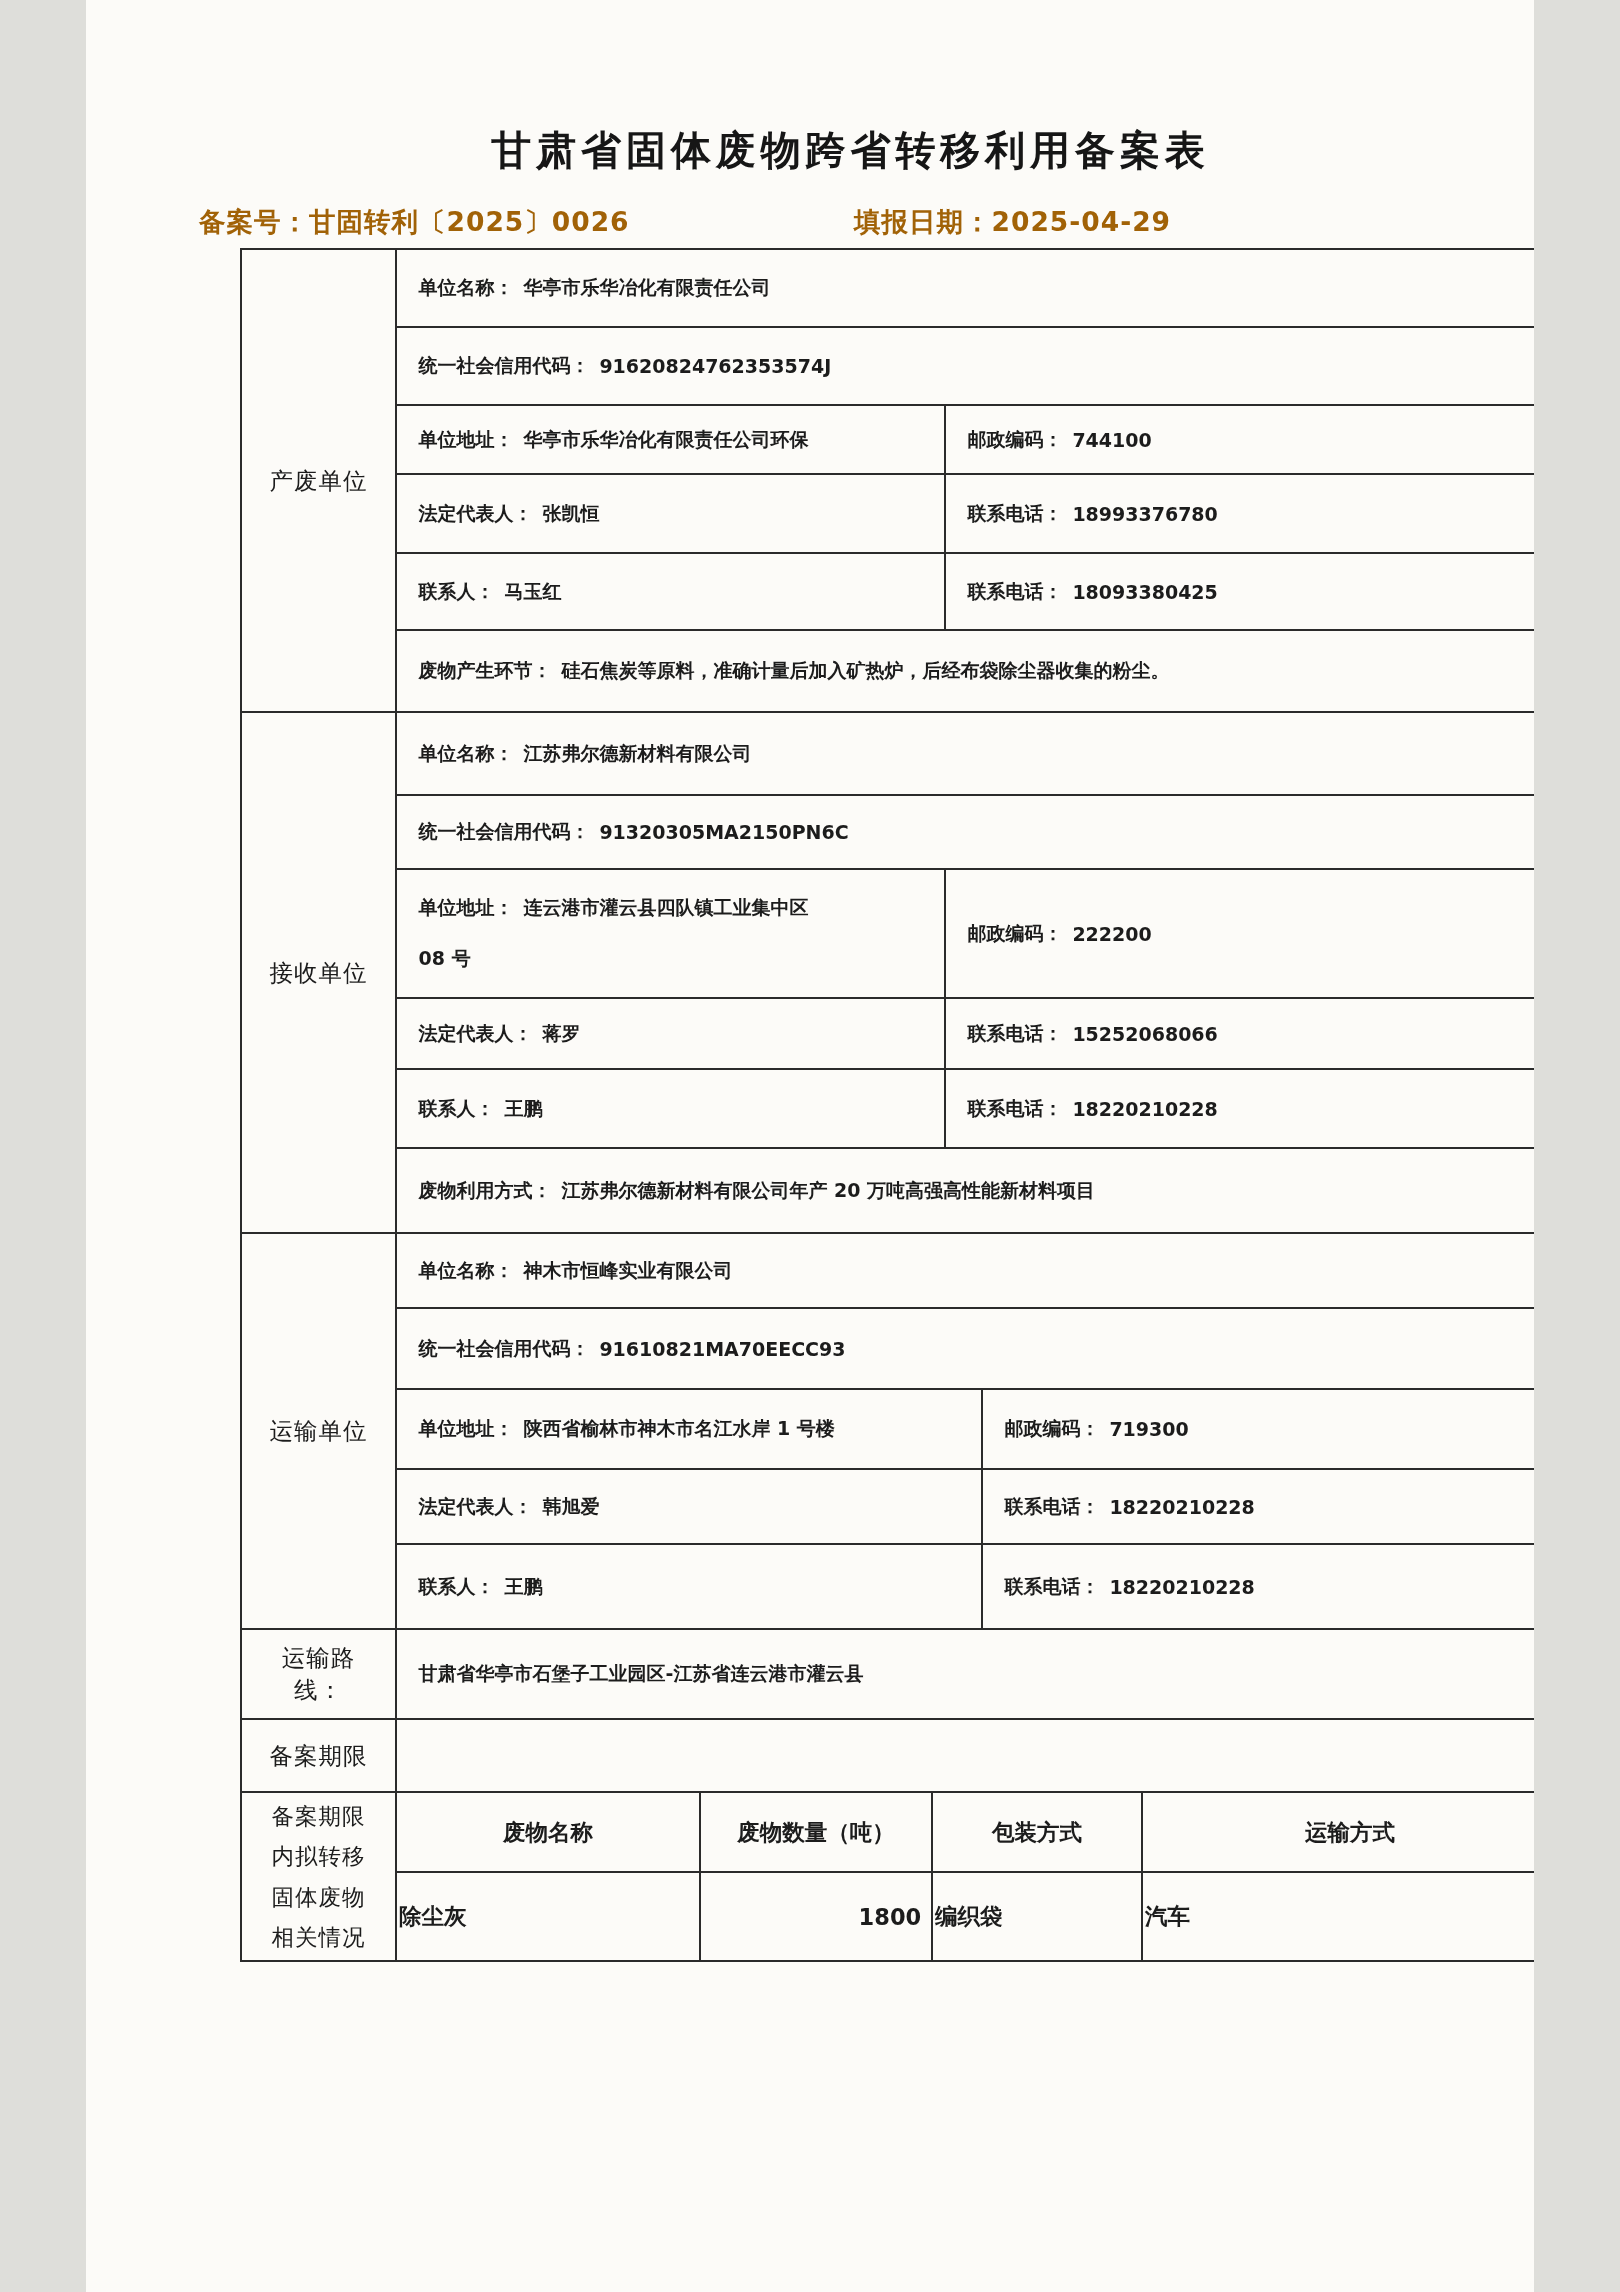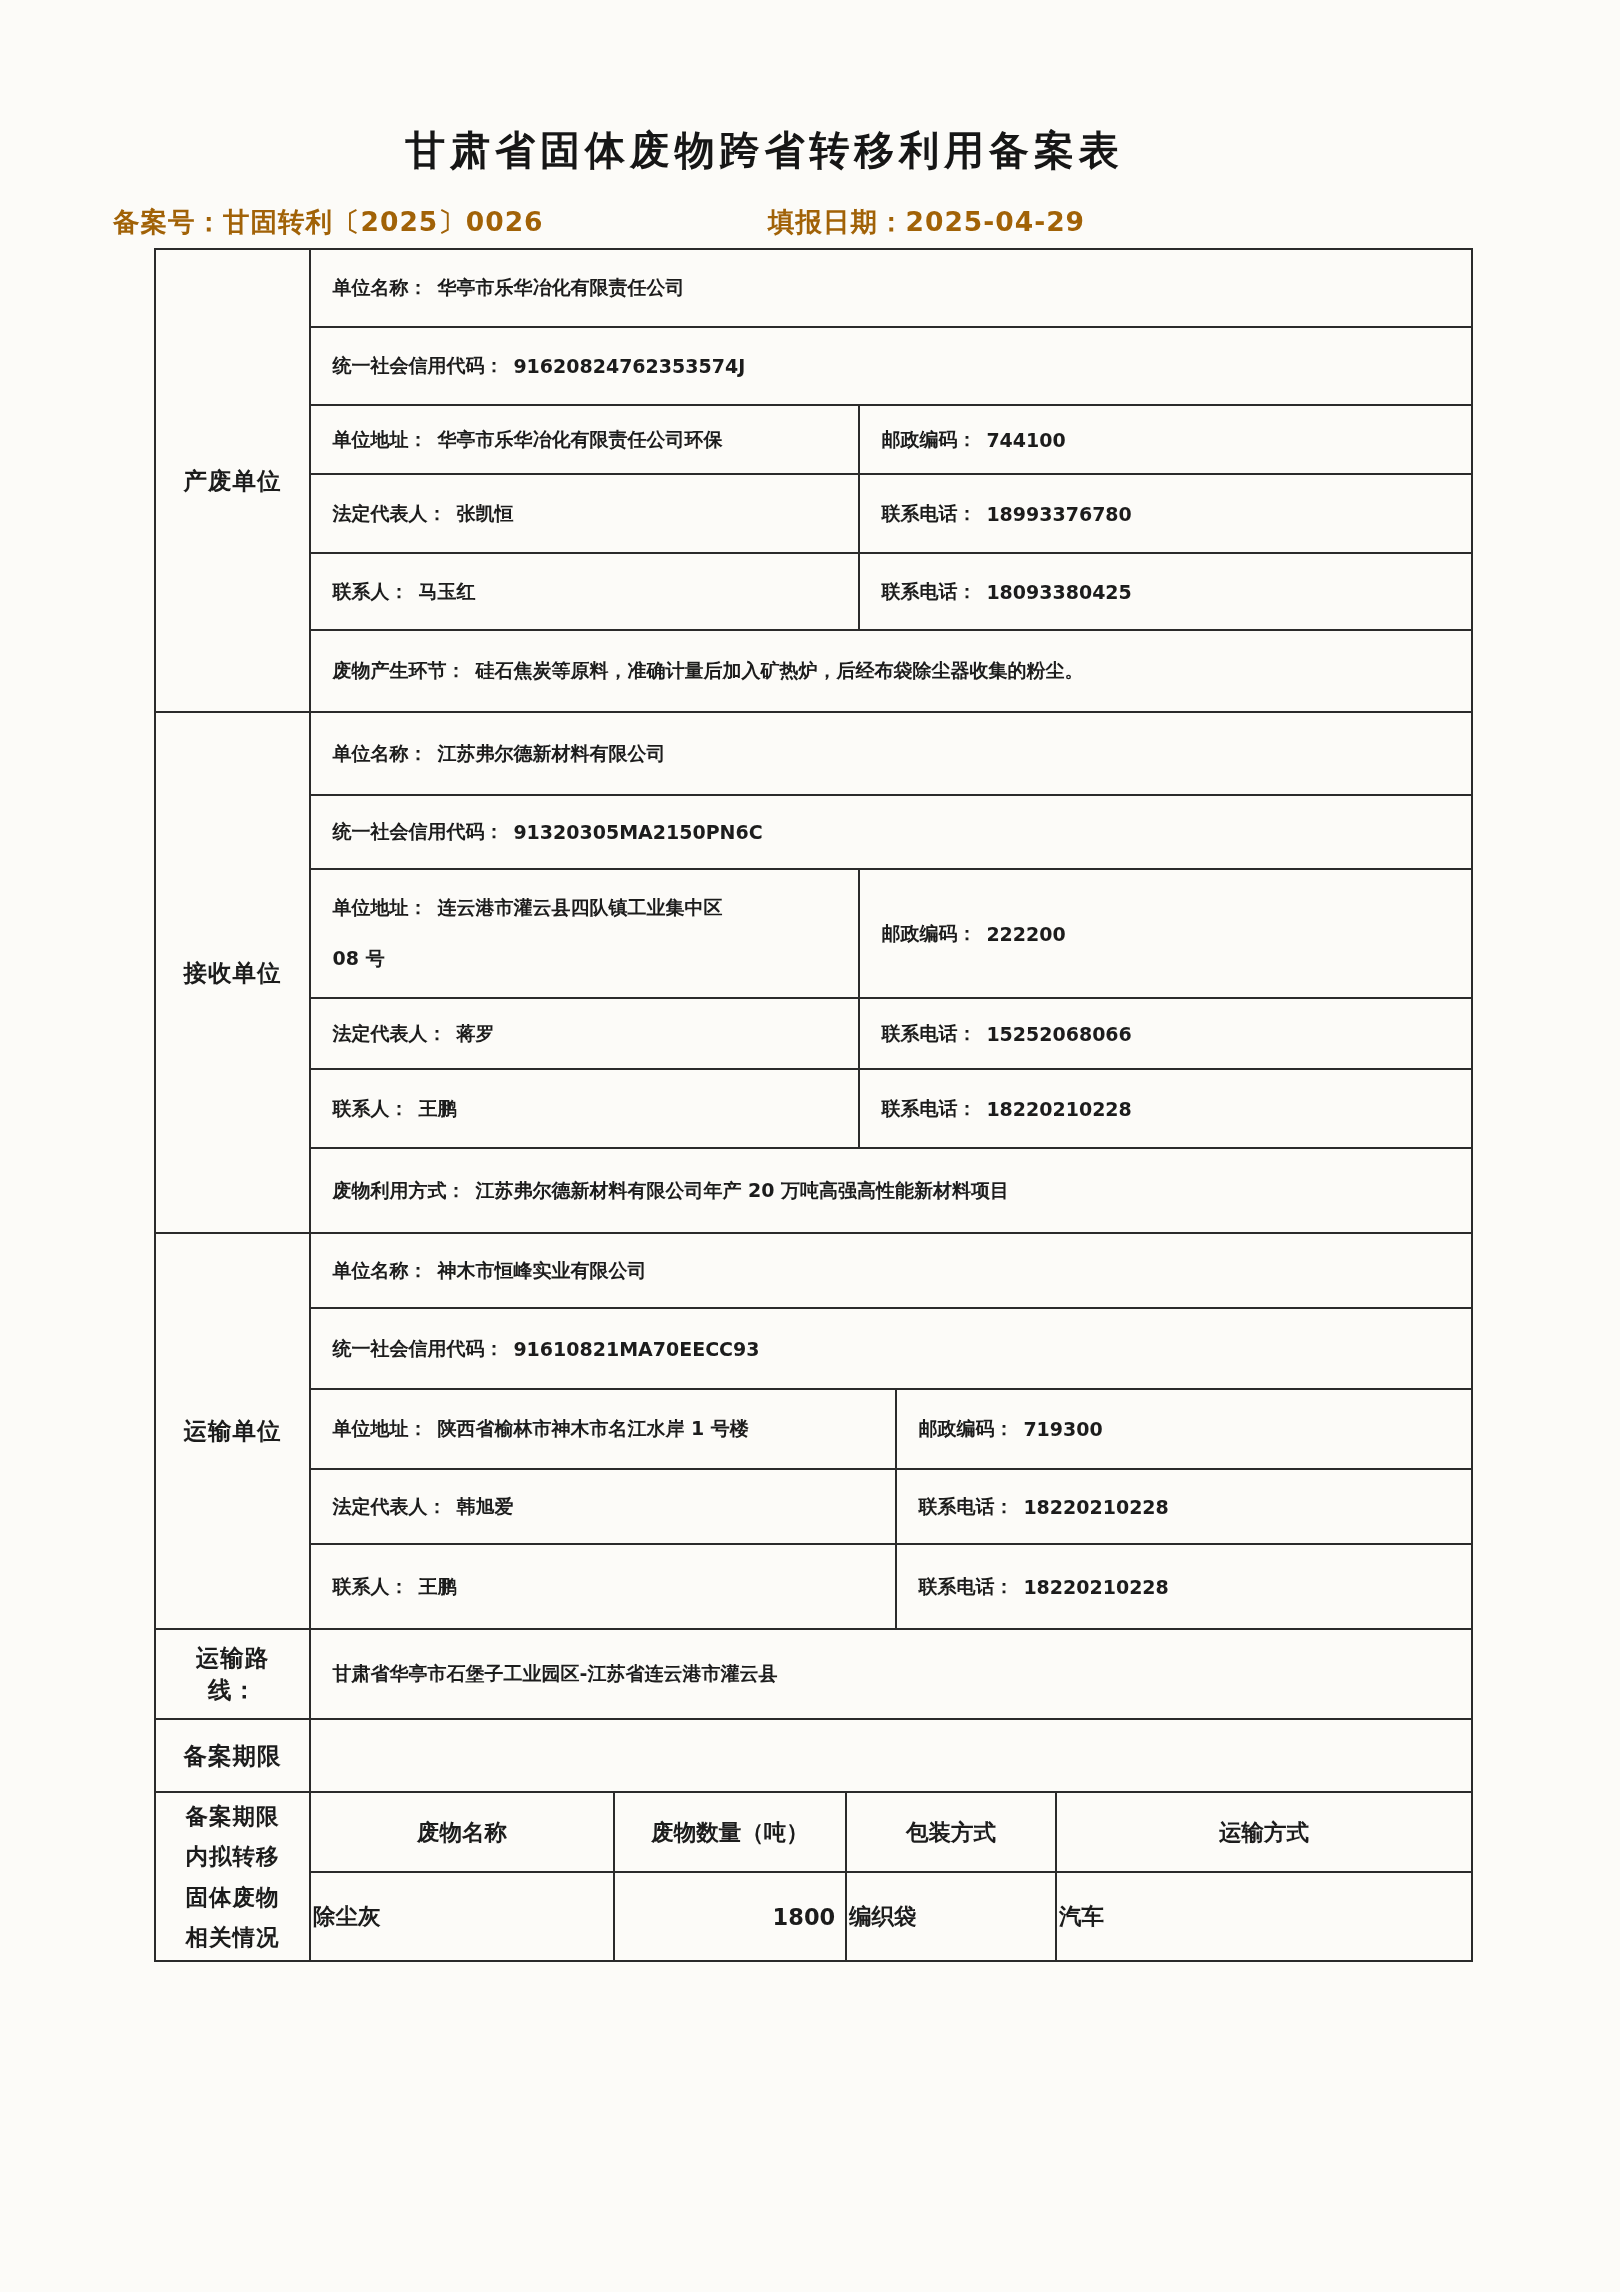--- a/index.html
+++ b/index.html
@@ -1,18 +1,18 @@
 <!DOCTYPE html>
 <html><head>
 <meta charset="utf-8">
 <style>
   html,body { margin:0; padding:0; background:#dededa; }
   .page {
     position:relative;
-    width:1620px; height:2293px;
+    width:1448px; height:2293px;
     margin:0 auto;
     background:#fcfbf8;
     font-family:"DejaVu Sans", sans-serif;
     color:#1c1c1c;
     overflow:hidden;
   }
   .doc-title {
     position:absolute; top:123px; left:108px; width:1313px;
     text-align:center;
     font-size:40px; font-weight:900; letter-spacing:4.9px;
@@ -30,21 +30,21 @@
     box-sizing:border-box;
     background:transparent;
   }
   .section { display:flex; align-items:stretch; border-bottom:2px solid #2b2b2b; }
   .section:last-child { border-bottom:none; }
   .side {
     width:155px; flex:0 0 155px;
     border-right:2px solid #2b2b2b;
     display:flex; align-items:center; justify-content:center;
     text-align:center;
-    font-size:23.5px; font-weight:700; letter-spacing:1px;
+    font-size:23.5px; font-weight:400; letter-spacing:1px;
     box-sizing:border-box;
     padding:0 18px;
   }
   .side.pre { white-space:pre-line; line-height:1.8; font-size:22.5px; }
   .rows { flex:1; display:flex; flex-direction:column; min-width:0; }
   .row { display:flex; align-items:stretch; border-bottom:2px solid #2b2b2b; box-sizing:border-box; }
   .row:last-child { border-bottom:none; flex:1; }
   .cell {
     display:flex; align-items:center;
     padding-left:21.6px; box-sizing:border-box;

